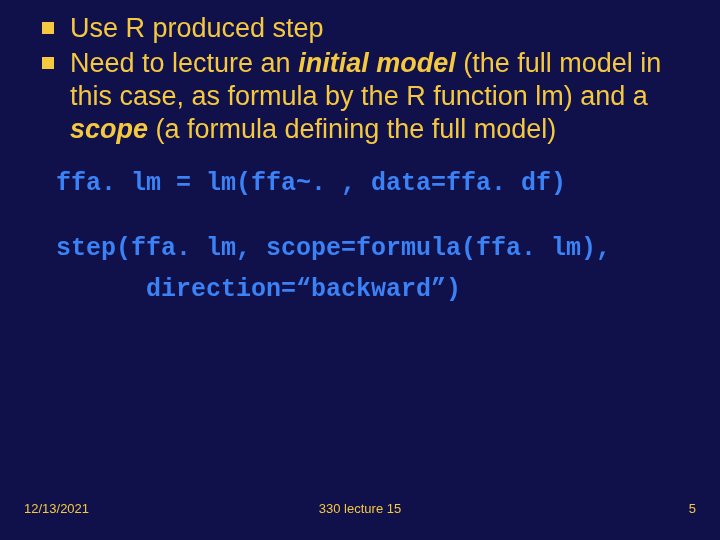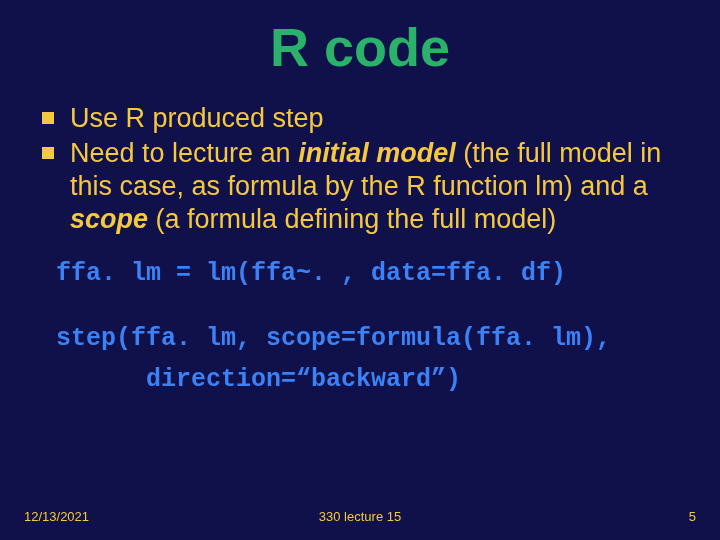--- a/index.html
+++ b/index.html
@@ -56,41 +56,40 @@
     color: #3b82f6;
     font-size: 25px;
     line-height: 1.25;
     white-space: pre;
   }
   .code-line.spaced-top { margin-top: 34px; }
   .code-indent { padding-left: 90px; margin-top: 10px; }
   .footer {
     position: absolute;
     left: 0;
-    bottom: 16px;
+    bottom: 24px;
     width: 720px;
     display: flex;
     justify-content: space-between;
     align-items: center;
     padding: 0 24px;
     color: #f5c93f;
     font-size: 13px;
   }
   .footer .center {
     position: absolute;
     left: 50%;
     transform: translateX(-50%);
   }
 </style>
 </head>
 <body>
 
 <div class="slide">
 
-  <h1 class="title">R code</h1>
 
   <ul class="bullets">
     <li>
       <span>Use R produced step</span>
     </li>
     <li>
       <span>Need to lecture an </span><span class="italic">initial model</span><span> (the full model in this case, as formula by the R function lm) and a </span><span class="italic">scope</span><span> (a formula defining the full model)</span>
     </li>
   </ul>
 

